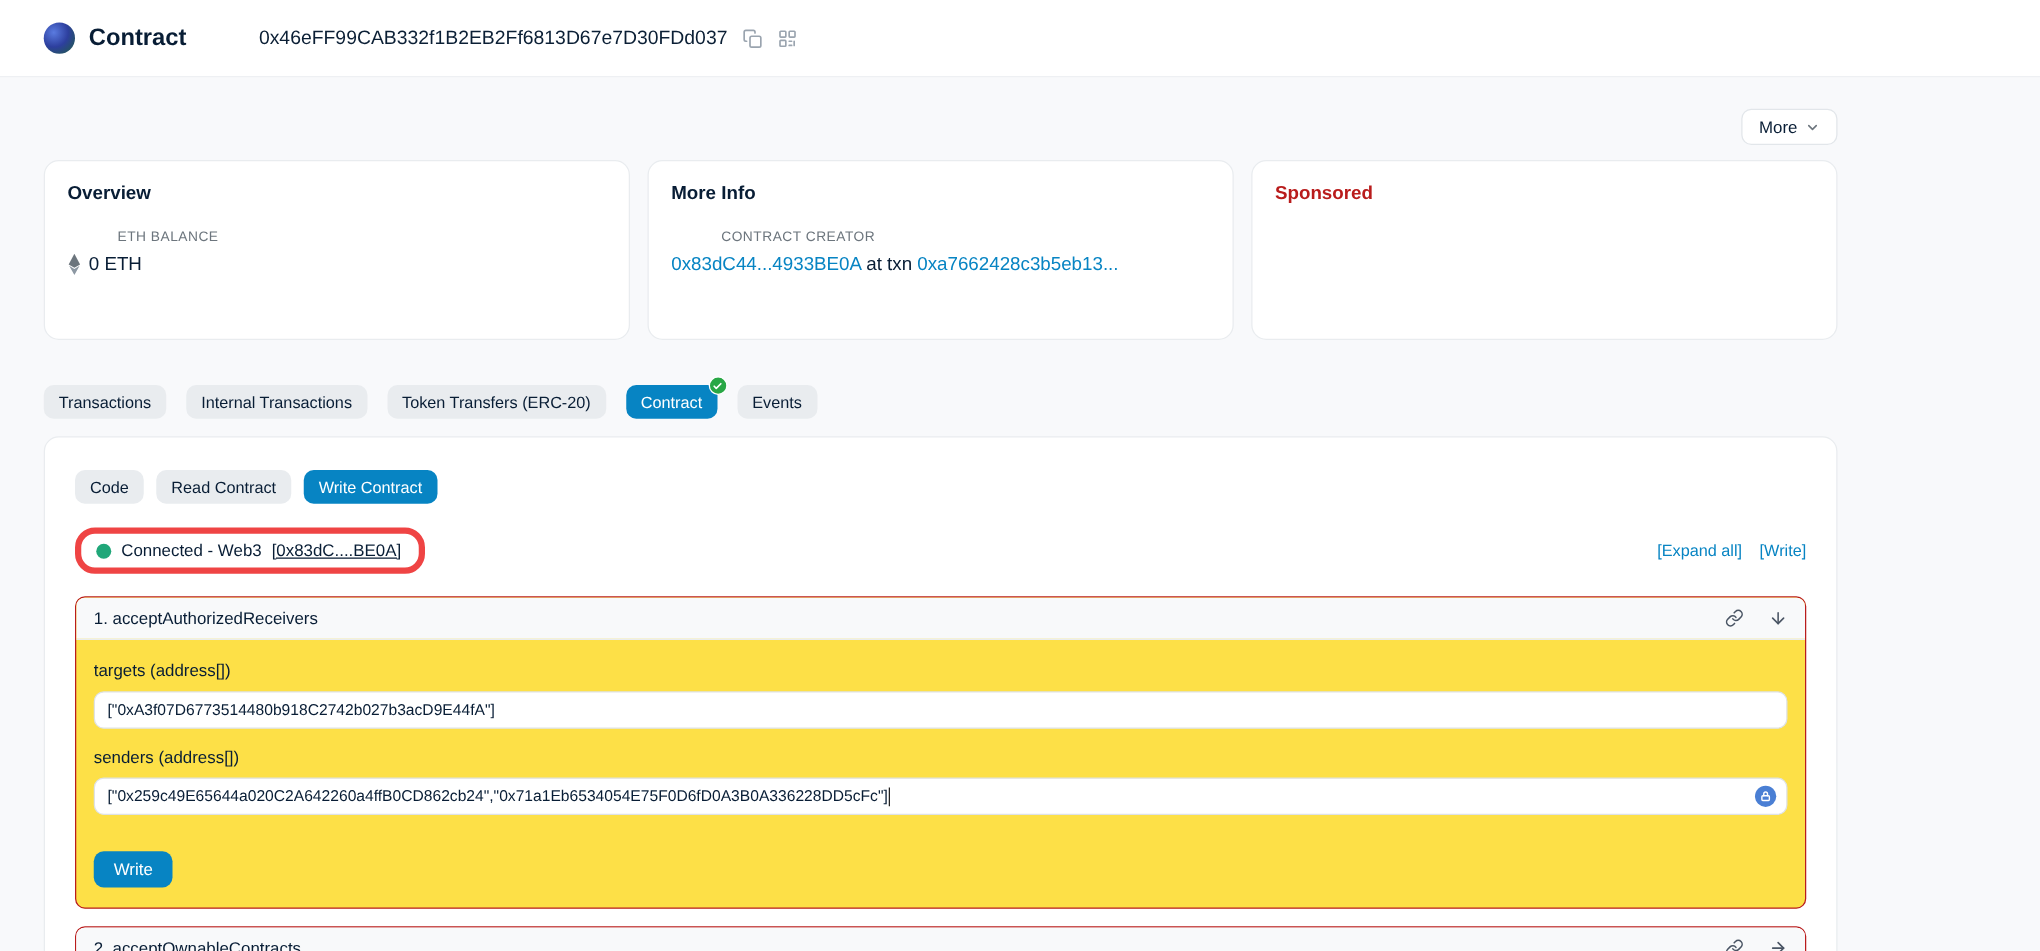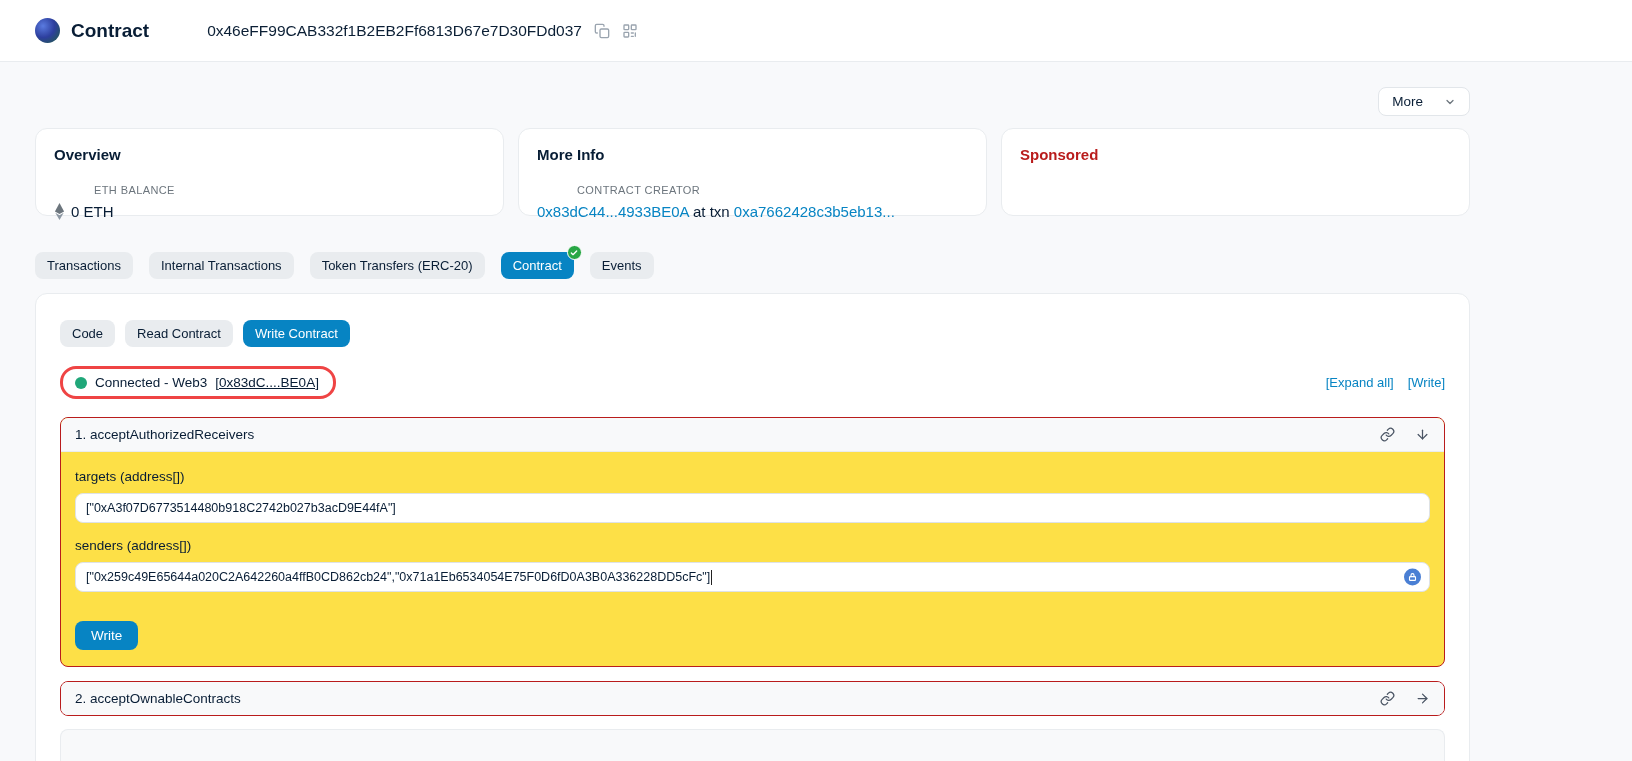--- a/index.html
+++ b/index.html
@@ -17,26 +17,26 @@
   .page-address { font-size:15.5px; color:#0b1f35;margin-left:48px; }
   .hdr-icon { color:#9aa4af; margin-left:12px; display:inline-flex; align-items:center; cursor:pointer; }
   .hdr-icon svg { display:block; }
 
   
   .section { background:#f8f9fb; min-height:699px; }
   .container { width:1435px; margin-left:35px; }
 
   .more-row { display:flex; justify-content:flex-end; padding-top:25px; }
   .more-btn { background:#fff; border:1px solid #e2e6ea; border-radius:8px; padding:6px 13px;
-    font-size:13.5px; color:#081d35; display:inline-flex; align-items:center; gap:21px; cursor:pointer; }
+    font-size:13.5px; color:#081d35; display:inline-flex; align-items:center; gap:6px; cursor:pointer; }
   .more-btn svg { display:block; color:#6c757d; }
 
   
   .cards { display:flex; gap:14px; margin-top:12px; }
-  .card { flex:1 1 0; background:#fff; border:1px solid #e9ecef; border-radius:12px; padding:17px 18px; height:88px; }
+  .card { flex:1 1 0; background:#fff; border:1px solid #e9ecef; border-radius:12px; padding:17px 18px; height:144px; }
   .card-title { font-size:15px; font-weight:bold; }
   .card-title.muted { color:#b91c1c; }
   .muted-label { margin-top:21px; font-size:11px; color:#6c757d; letter-spacing:.4px;margin-left:40px; }
   .balance-row { margin-top:7px; font-size:15px; display:flex; align-items:center; gap:6px; }
   .creator-line { margin-top:7px; font-size:15px; }
   .link { color:#0784c3; text-decoration:none; cursor:pointer; }
 
   
   .tabs { display:flex; gap:16px; margin-top:36px; align-items:center; }
   .pill { background:#e9ecef; color:#081d35; border-radius:8px; padding:7px 12px; font-size:13px;
@@ -45,21 +45,21 @@
   .badge-check { position:absolute; top:-7px; right:-8px; width:15px; height:15px; border-radius:50%;
     background:#28a745; border:1.5px solid #fff; display:flex; align-items:center; justify-content:center; }
   .badge-check svg { display:block; }
 
   
   .main-card { margin-top:14px; background:#fff; border:1px solid #e9ecef; border-radius:12px;
     padding:26px 24px 60px; min-height:560px; }
   .subtabs { display:flex; gap:10px; }
 
   .conn-row { display:flex; justify-content:space-between; align-items:center; margin-top:19px; }
-  .conn-pill { display:inline-flex; align-items:center; gap:8px; border:3px solid #ef4444; border-radius:16px;
+  .conn-pill { display:inline-flex; align-items:center; gap:8px; border:5px solid #ef4444; border-radius:16px;
     padding:6px 14px 6px 12px; font-size:13.5px; background:#fff; }
   .conn-dot { width:12px; height:12px; border-radius:50%; background:#20a779; }
   .wallet-link { color:#081d35; text-decoration:underline; cursor:pointer; }
   .panel-links { display:flex; gap:14px; font-size:13px; }
 
   
   .method { border:1px solid #b91c1c; border-radius:8px; margin-top:18px; background:#fde047; overflow:hidden; }
   .method.collapsed { margin-top:14px; }
   .method-header { background:#f8f9fa; padding:9px 14px; display:flex; justify-content:space-between;
     align-items:center; font-size:13.5px; cursor:pointer; }

